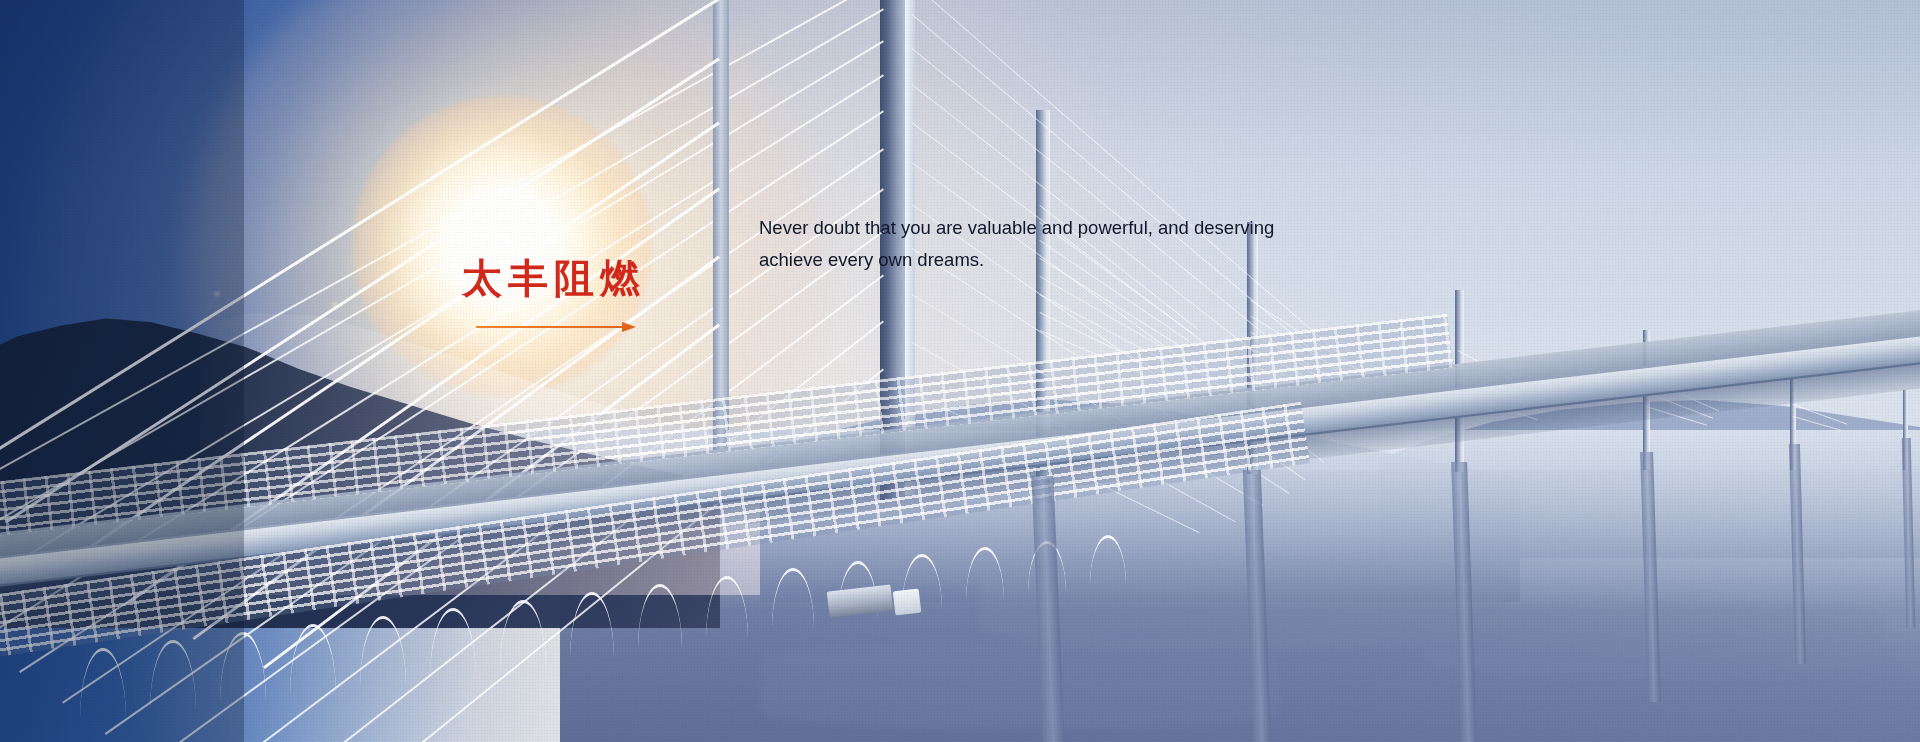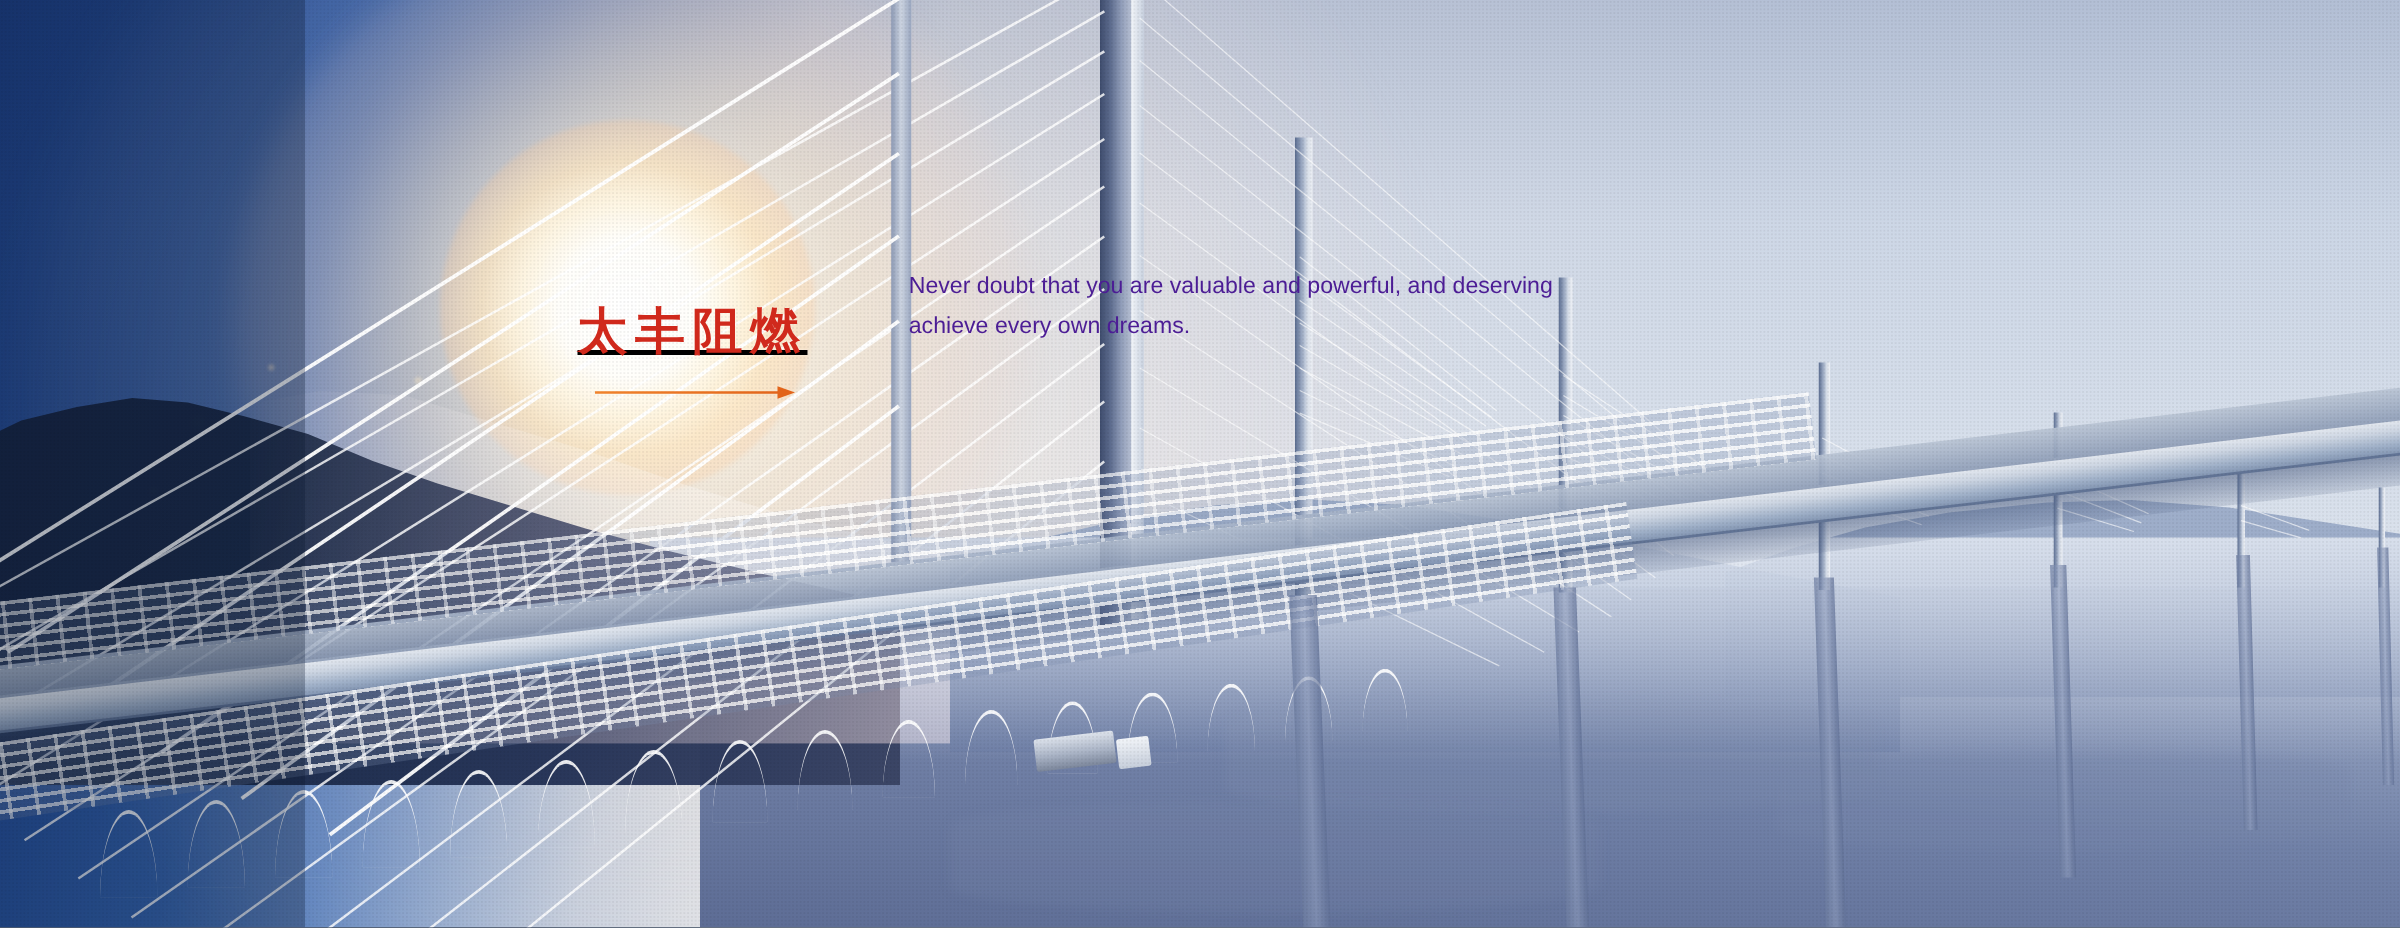--- a/index.html
+++ b/index.html
@@ -213,21 +213,21 @@
     background-image:
       radial-gradient(rgba(0,0,0,.055) 0.6px, rgba(0,0,0,0) 0.7px);
     background-size:3px 3px;
     pointer-events:none;
   }
 
   
   .content{position:absolute; inset:0;}
 
   .logo-block{
-    position:absolute; left:462px; top:245px; width:230px;text-decoration:underline;
+    position:absolute; left:462px; top:258px; width:230px;
   }
   .logo-text{
     font-family:"DejaVu Sans","Liberation Sans",sans-serif;
     font-weight:700;
     font-size:40px;
     line-height:1;
     letter-spacing:6px;
     color:#d0291c;
     white-space:nowrap;
     text-shadow:0 0 2px rgba(255,255,255,.5);
@@ -269,22 +269,23 @@
     line-height:1.2;
     letter-spacing:2px;
     color:#15151a;
     white-space:nowrap;
   }
   .subcopy{
     margin-top:26px;
     font-family:"Liberation Sans","DejaVu Sans",sans-serif;
     font-size:18.5px;
     line-height:1.72;
-    color:#4c1d95;
+    color:#0f172a;
     width:580px;
+    margin-left:32px;
   }
   .subcopy div{white-space:nowrap;}
 </style>
 </head>
 <body>
 
 <div class="banner">
 
   <div class="sky"></div>
   <div class="sky-tone"></div>

